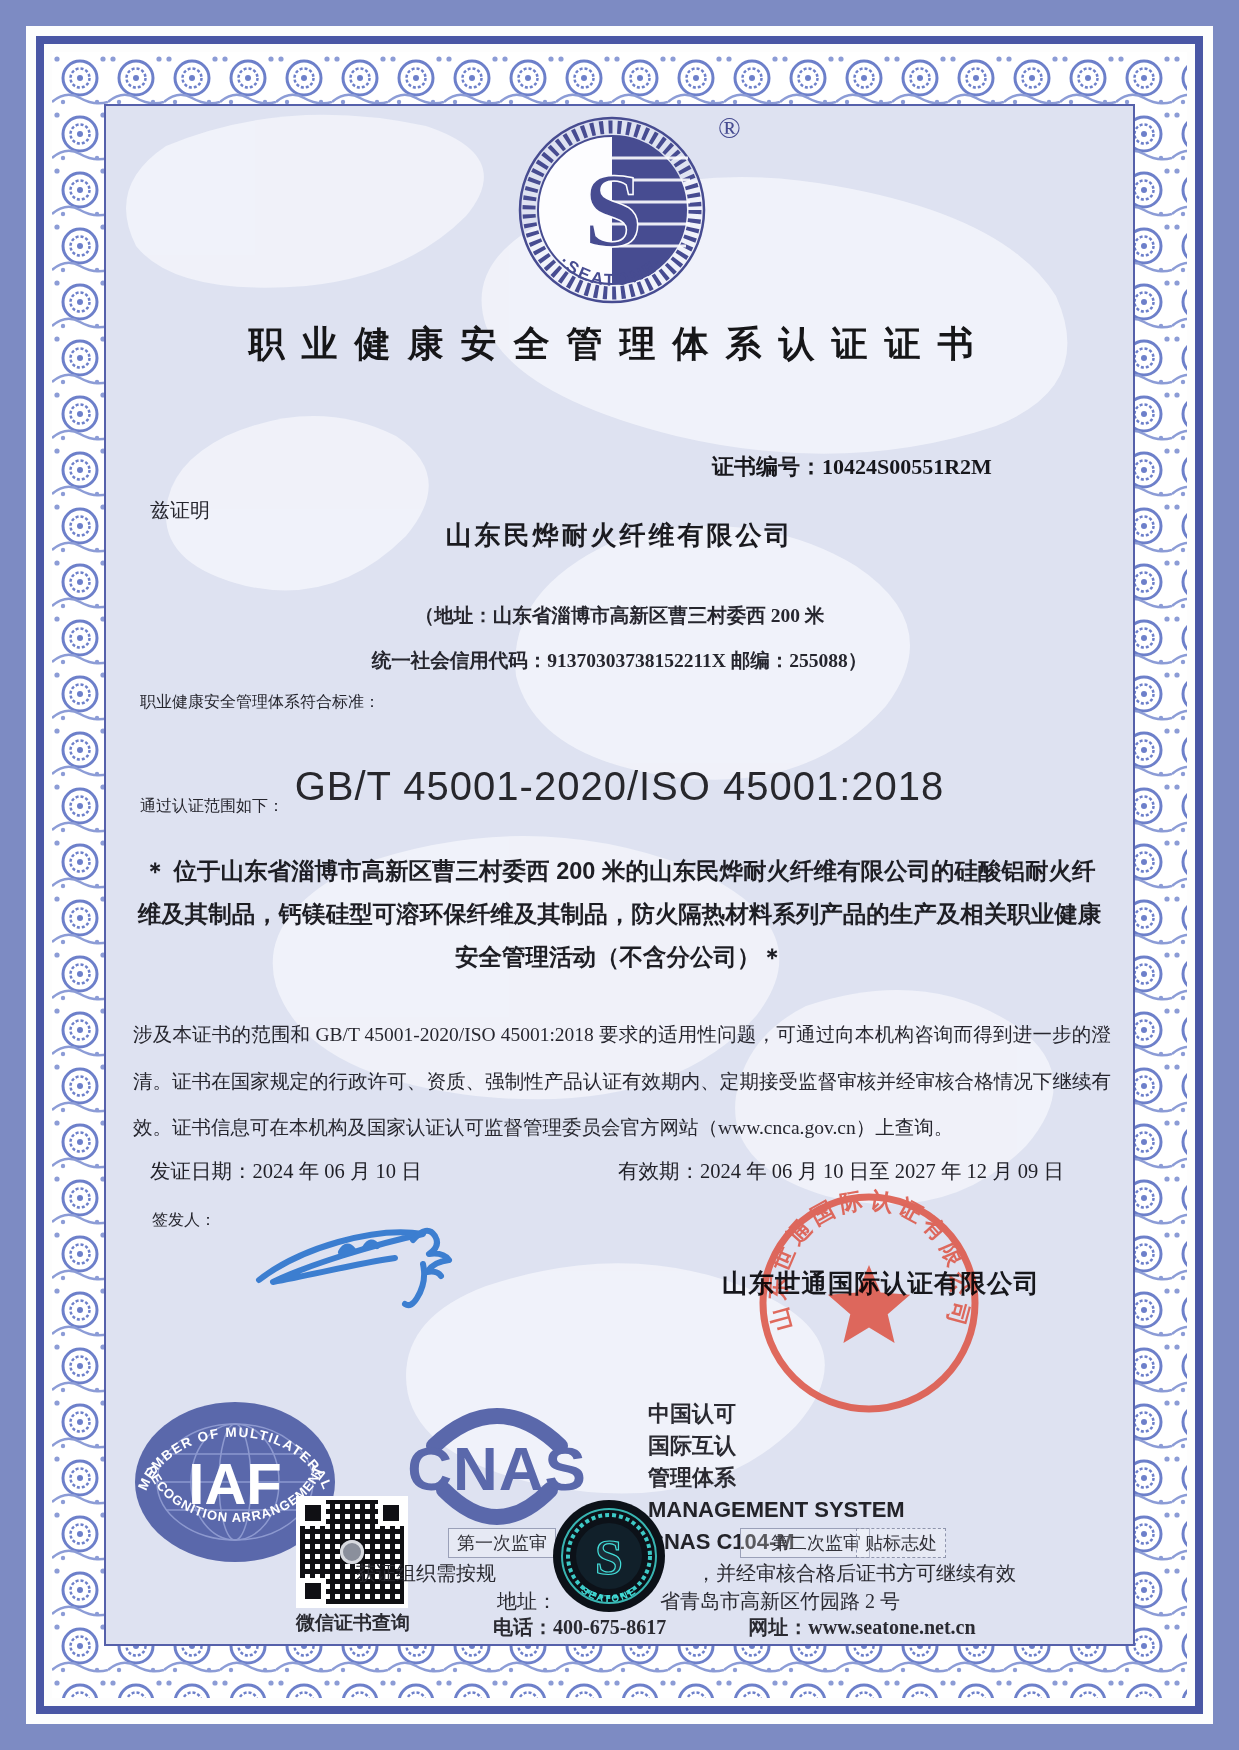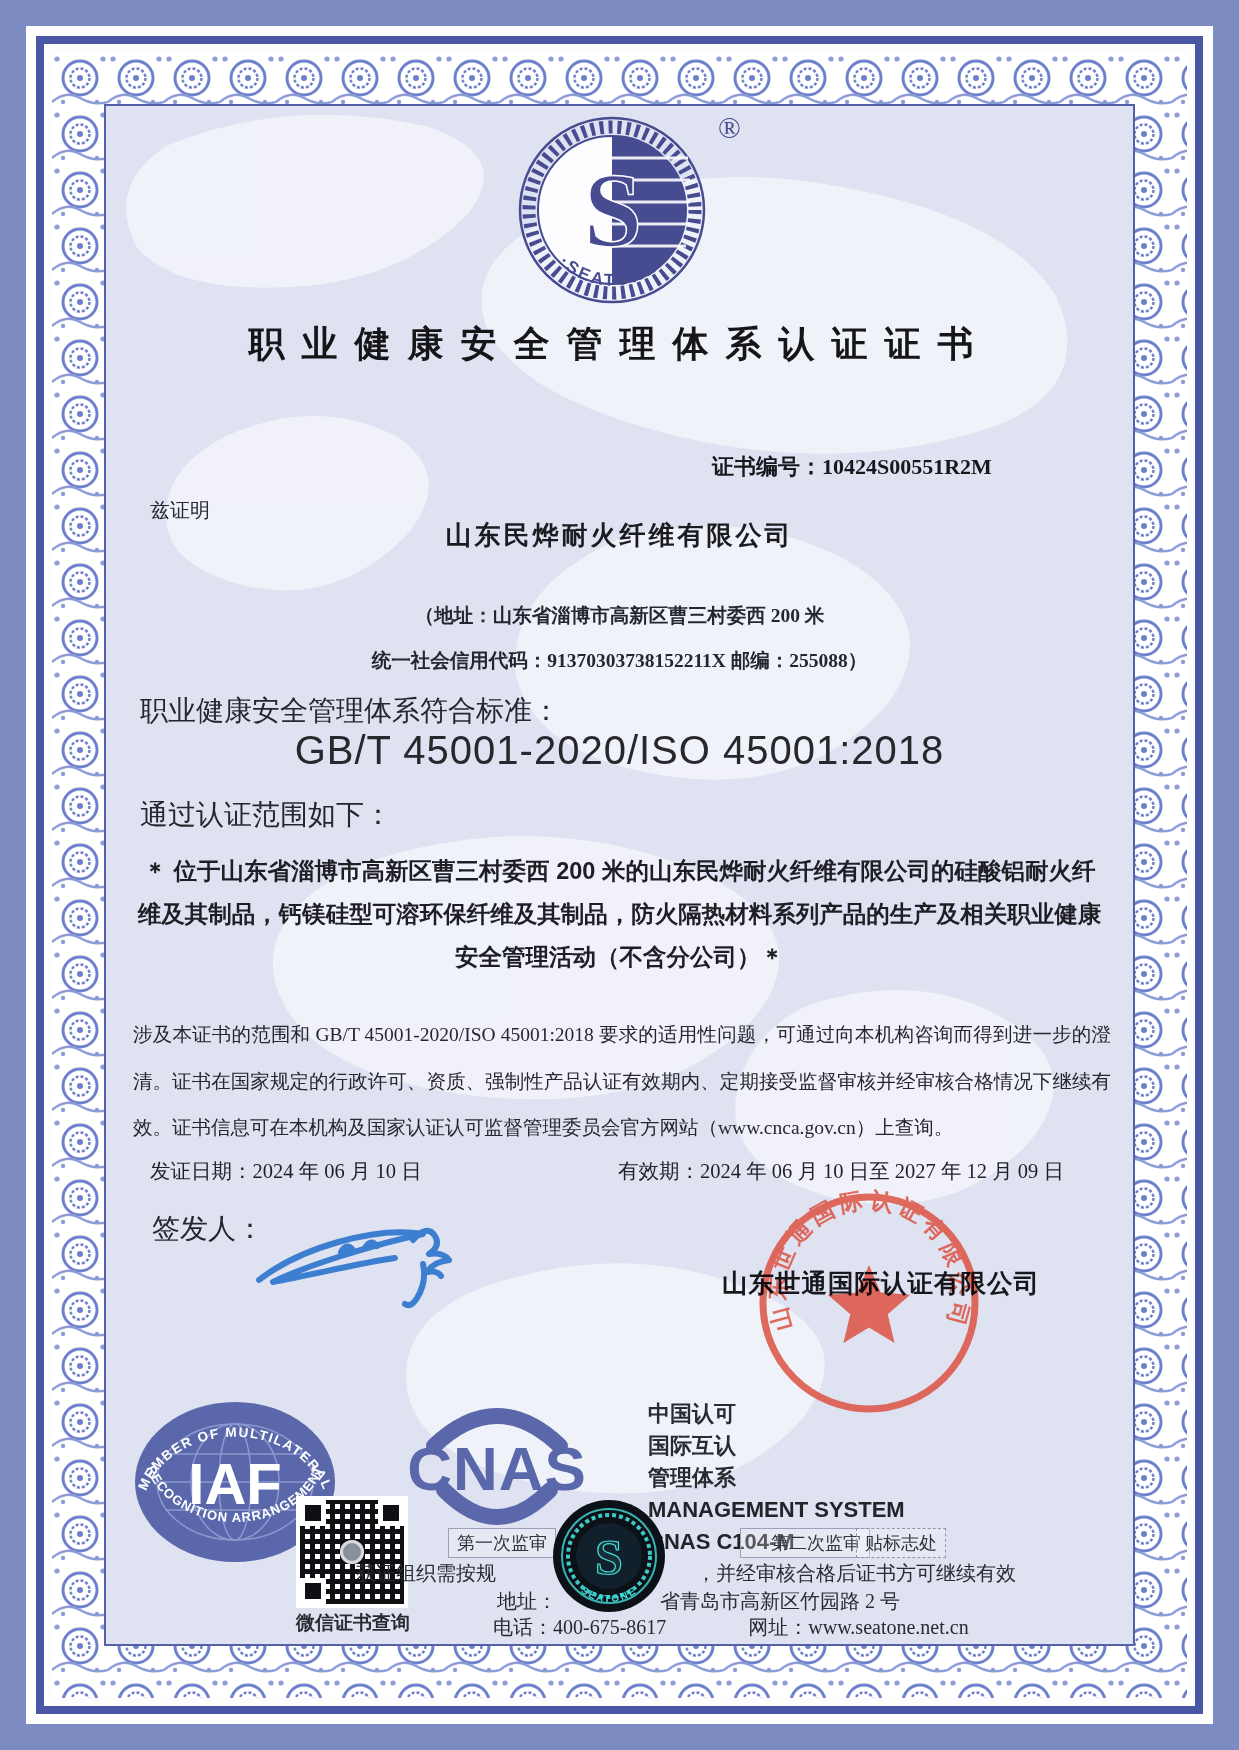--- a/index.html
+++ b/index.html
@@ -15,43 +15,43 @@
   .layer{position:absolute;inset:0;z-index:5;color:#23232b;}
   .abs{position:absolute;}
   
   .title{left:0;right:0;top:320px;text-align:center;font-family:"Liberation Sans",sans-serif;
          font-weight:700;font-size:36px;letter-spacing:17px;color:#161618;}
   .certno{left:712px;top:452px;font-size:22px;font-weight:700;color:#17171c;}
   .intro{left:150px;top:497px;font-size:20px;color:#26262e;}
   .company{left:0;right:0;top:518px;text-align:center;font-family:"Liberation Sans",sans-serif;
            font-weight:700;font-size:26px;letter-spacing:3px;color:#1b1b20;}
   .addr{left:0;right:0;text-align:center;font-size:19.5px;font-weight:700;color:#26262e;}
-  .lbl{font-size:28px;color:#26262e;}
-  .std{left:0;right:0;top:728px;text-align:center;font-family:"Liberation Sans",sans-serif;
+  .lbl{font-size:16px;color:#26262e;}
+  .std{left:0;right:0;top:764px;text-align:center;font-family:"Liberation Sans",sans-serif;
        font-size:40px;color:#27272c;letter-spacing:1px;}
   .scope{left:137px;top:850px;width:965px;text-align:center;font-family:"Liberation Sans",sans-serif;
          font-weight:700;font-size:23.5px;line-height:43px;color:#1e1e24;}
   .legal{left:133px;top:1012px;width:978px;font-size:19.5px;line-height:46.5px;
          text-align:justify;color:#26262e;}
   .daterow{font-size:20.5px;color:#1f1f26;}
   .issuer-name{left:722px;top:1266px;font-size:25.5px;font-weight:700;color:#17171c;letter-spacing:1px;}
   .accr{left:648px;top:1398px;font-size:22px;line-height:32px;color:#2a2a31;font-weight:700;}
   .accr .en{font-family:"Liberation Sans",sans-serif;font-size:22px;font-weight:700;color:#232329;}
   
   .fnote{font-size:20px;color:#2a2a31;}
   .auditbox{font-size:18px;color:#33333a;padding:2px 8px;border:1px solid #9aa0b8;background:rgba(255,255,255,.25);}
   .sticker{border:1px dashed #8f95ad;}
   .qr{left:300px;top:1500px;width:104px;height:104px;background:
       repeating-linear-gradient(0deg,#101014 0 5px,transparent 5px 10px),
       repeating-linear-gradient(90deg,#101014 0 5px,#fff 5px 10px);outline:4px solid #fff;}
   .finder{position:absolute;width:26px;height:26px;background:#101014;box-shadow:inset 0 0 0 5px #fff,inset 0 0 0 9px #101014;}
   .qr-logo{position:absolute;left:40px;top:40px;width:24px;height:24px;border-radius:50%;
            background:#8a8f9c;box-shadow:inset 0 0 0 3px #d8dae0;}
   .qr-cap{left:287px;top:1610px;width:132px;text-align:center;font-size:19px;font-weight:700;color:#2a2a31;}
-  .row{display:flex;gap:12px;}
+  .row{display:flex;gap:12px;font-weight:bold;}
   .stamp{mix-blend-mode:multiply;opacity:.9;}
 </style>
 </head>
 <body>
 
 <div class="page">
 
   <div class="f-white1"></div>
   <div class="f-navy"></div>
   <div class="f-white2"></div>

